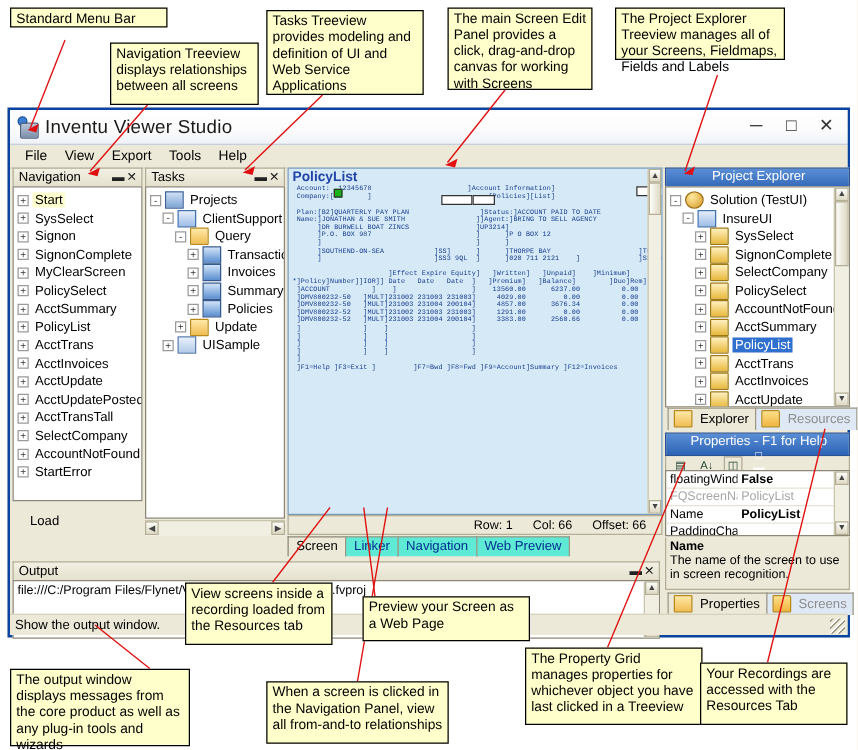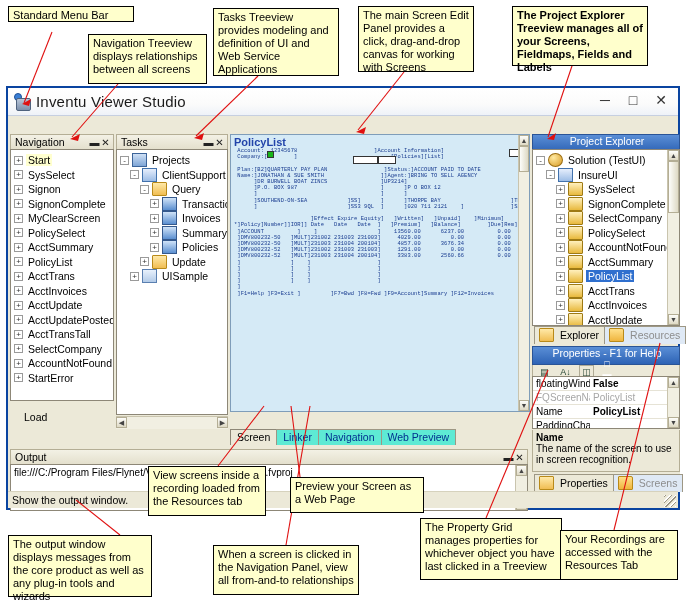--- a/index.html
+++ b/index.html
@@ -163,20 +163,27 @@
         <div class="body"></div>
     </div>
     <div id="title-text">Inventu Viewer Studio</div>
     <div id="win-btns">
       <div>─</div>
       <div>□</div>
       <div>✕</div>
     </div>
   </div>
 
+  <div id="menu-bar">
+      <span>File</span>
+      <span>View</span>
+      <span>Export</span>
+      <span>Tools</span>
+      <span>Help</span>
+    </div>
 
   <div id="dock">
 
     <div class="panel" id="nav-panel" style="left:2px;top:0;width:104px;height:295px;">
       <div class="panel-hdr">
         <span class="ttl">Navigation</span>
         <span class="hicon">▬</span>
         <span class="hicon">✕</span>
       </div>
       <div class="tree-box" id="nav-tree" style="bottom:28px;">
@@ -342,20 +349,27 @@
         <div class="fieldbox" style="left:122px;top:21px;width:23px;height:6px;"></div>
         <div class="fieldbox" style="left:147px;top:21px;width:16px;height:6px;"></div>
         <div class="fieldbox" style="left:278px;top:13.5px;width:26px;height:6.5px;"></div>
         <div class="vsb" style="top:0;bottom:0;width:10px;">
           <div class="ar">▲</div>
           <div class="thumb" style="top:11px;height:26px;"></div>
           <div class="ar" style="position:absolute;bottom:0;left:0;right:0;">▼</div>
         </div>
       </div>
     </div>
+    <div id="editor-status" style="position:absolute;left:222px;top:278px;width:300px;height:16px;
+        background:#ece9d8;border:1px solid #b4ae95;box-sizing:border-box;display:flex;align-items:center;
+        justify-content:flex-end;gap:16px;padding-right:12px;font-size:10px;">
+      <span>Row: 1</span>
+      <span>Col: 66</span>
+      <span>Offset: 66</span>
+    </div>
     <div id="editor-tabs" style="left:222px;top:295px;">
         <div class="tab active">Screen</div>
         <div class="tab">Linker</div>
         <div class="tab">Navigation</div>
         <div class="tab">Web Preview</div>
       </div>
 
     <div class="panel" id="pe-panel" style="left:524px;top:0;width:148px;height:210px;">
       <div class="pe-hdr">
         <span class="ttl">Project Explorer</span>
@@ -518,21 +532,21 @@
   <div id="app-status">
     <span>Show the output window.</span>
     <span class="grip"></span>
   </div>
 </div>
 
 <div class="callout" id="c-menu" style="left:8px;top:6px;width:126px;height:16px;">Standard Menu Bar</div>
 <div class="callout" id="c-nav" style="left:88px;top:34px;width:119px;height:50px;">Navigation Treeview displays relationships between all screens</div>
 <div class="callout" id="c-tasks" style="left:213px;top:8px;width:126px;height:68px;">Tasks Treeview provides modeling and definition of UI and Web Service Applications</div>
 <div class="callout" id="c-edit" style="left:358px;top:6px;width:116px;height:66px;">The main Screen Edit Panel provides a click, drag-and-drop canvas for working with Screens</div>
-<div class="callout" id="c-pe" style="left:512px;top:6px;width:136px;height:60px;font-weight:bold;">The Project Explorer Treeview manages all of your Screens, Fieldmaps, Fields and Labels</div>
+<div class="callout" id="c-pe" style="left:492px;top:6px;width:136px;height:42px;">The Project Explorer Treeview manages all of your Screens, Fieldmaps, Fields and Labels</div>
 <div class="callout" id="c-link" style="left:148px;top:466px;width:118px;height:50px;">View screens inside a recording loaded from the Resources tab</div>
 <div class="callout" id="c-webp" style="left:290px;top:477px;width:134px;height:36px;">Preview your Screen as a Web Page</div>
 <div class="callout" id="c-out" style="left:8px;top:535px;width:144px;height:62px;">The output window displays messages from the core product as well as any plug-in tools and wizards</div>
 <div class="callout" id="c-navtab" style="left:213px;top:545px;width:146px;height:50px;">When a screen is clicked in the Navigation Panel, view all from-and-to relationships</div>
 <div class="callout" id="c-pgrid" style="left:420px;top:518px;width:142px;height:62px;">The Property Grid manages properties for whichever object you have last clicked in a Treeview</div>
 <div class="callout" id="c-res" style="left:560px;top:530px;width:118px;height:50px;">Your Recordings are accessed with the Resources Tab</div>
 
 <svg id="leaders">
   <path class="ld" d="M52 32 L24 103"></path>
   <polygon class="ldh" points="22,104 31,99 29,106"></polygon>

